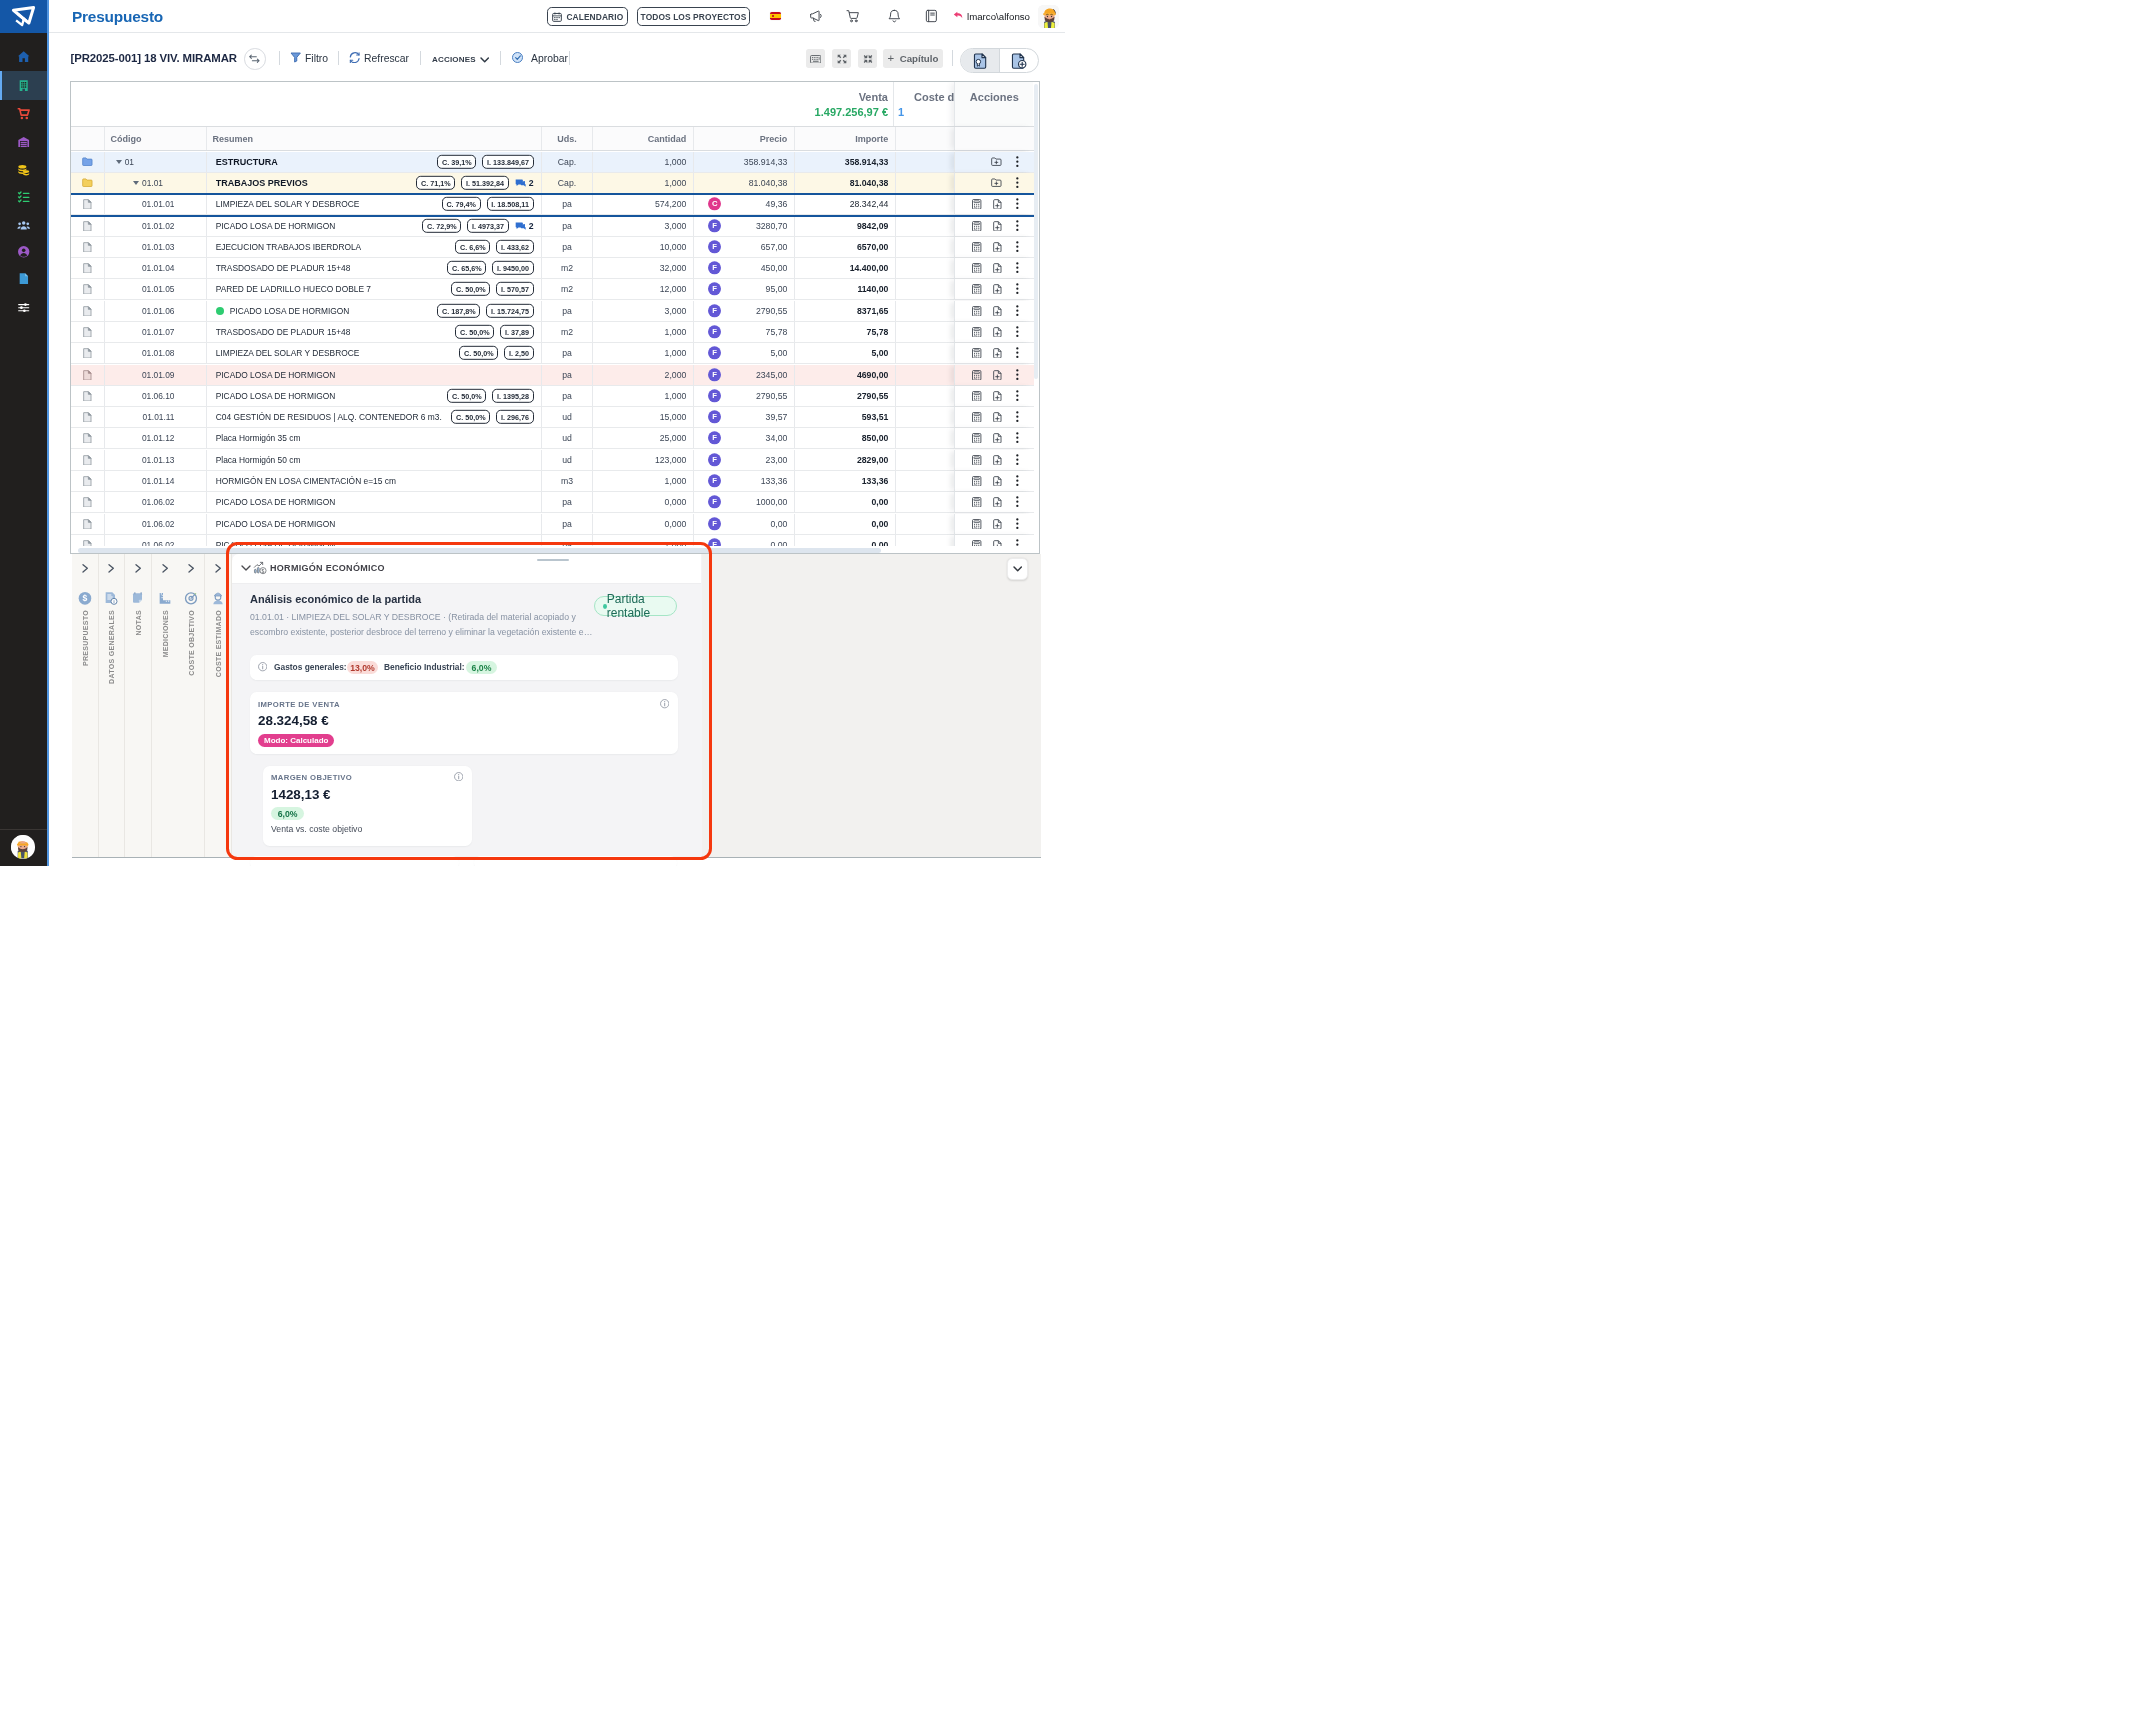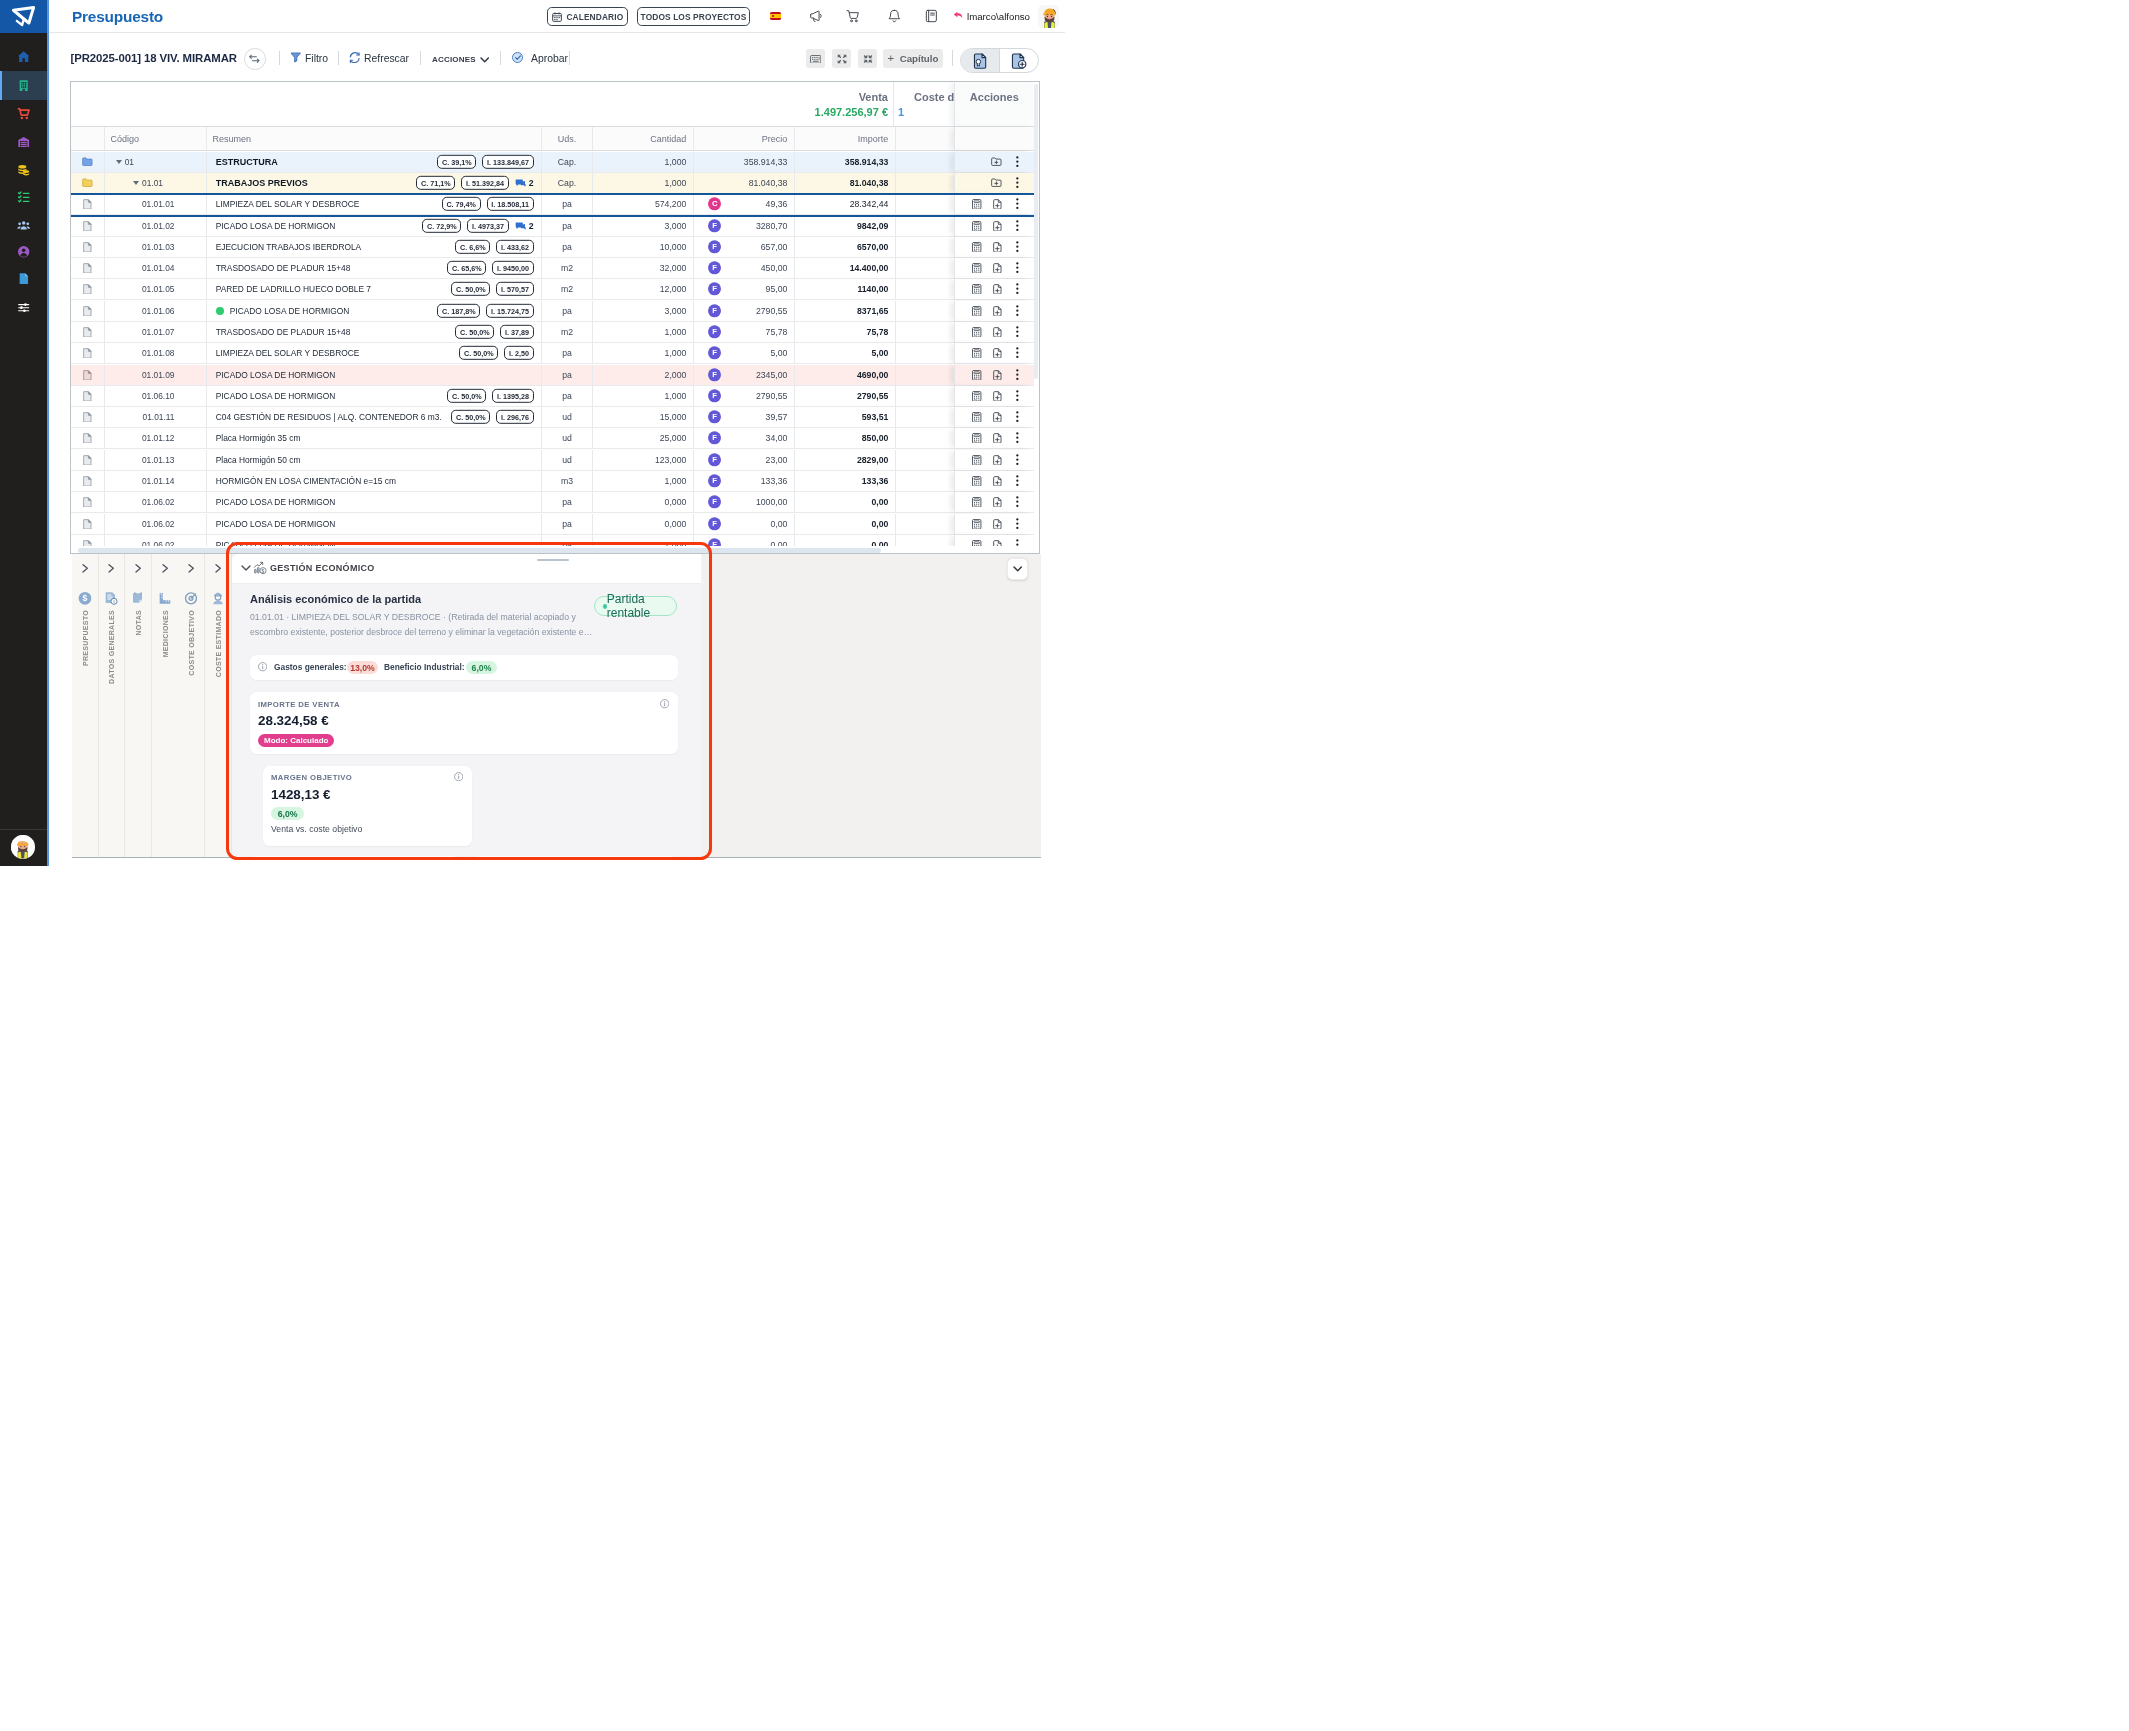--- a/index.html
+++ b/index.html
@@ -372,21 +372,21 @@
 <div class="abs" style="left:0;top:0;width:963px;height:44px;background:#fff;">
 <div class="abs" style="right:146px;top:8.7px;font-size:11px;font-weight:bold;color:#6b7280;">Venta</div>
 <div class="abs" style="right:146px;top:23.5px;font-size:11px;font-weight:bold;color:#27a863;">1.497.256,97 €</div>
 <div class="abs" style="left:843px;top:8.7px;font-size:11px;font-weight:bold;color:#6b7280;white-space:nowrap;">Coste dir</div>
 <div class="abs" style="left:827px;top:23.5px;font-size:11px;font-weight:bold;color:#4596e8;">1</div>
 <div class="abs" style="left:822px;top:0;width:0.7px;height:44px;background:#e4e7ea;"></div>
 <div class="abs" style="right:0.7px;top:0;width:79px;height:100%;background:#fafbfb;border-left:0.7px solid #e4e7ea;box-shadow:-4.7px 0 5.4px -1.3px rgba(90,100,110,0.10);">
         <div class="abs" style="left:0;right:0;top:8.7px;text-align:center;font-size:11px;font-weight:bold;color:#6b7280;">Acciones</div>
       </div>
 </div>
-<div class="trow rowline" style="position:absolute;left:0;top:44px;height:25px;border-top:0.7px solid #dadde0;border-bottom:0.7px solid #dadde0;background:#fbfbfc;color:#6b7280;font-weight:normal;font-size:9px;text-align:right;">
+<div class="trow rowline" style="position:absolute;left:0;top:44px;height:25px;border-top:0.7px solid #dadde0;border-bottom:0.7px solid #dadde0;background:#fbfbfc;color:#6b7280;font-weight:bold;font-size:9px;text-align:right;">
 <div class="cell c-icon"></div>
 <div class="cell c-cod">
         <span class="abs" style="left:5.4px;top:7.4px;">Código</span>
       </div>
 <div class="cell c-res">
         <span class="abs" style="left:5.4px;top:7.4px;">Resumen</span>
       </div>
 <div class="cell c-uds">Uds.</div>
 <div class="cell c-cant">
         <span class="abs" style="right:6.7px;top:7.4px;">Cantidad</span>
@@ -1732,21 +1732,21 @@
             <g fill="none" stroke="#5f6368" stroke-width="1.3" stroke-linecap="round" stroke-linejoin="round">
               <path d="M2 9.5 L6 5.5 L9 7.5 L14.5 2"></path>
               <path d="M11 2 h3.5 v3.5"></path>
             </g>
             <rect x="2.2" y="12.5" width="2.6" height="5.5" rx="1.2" fill="#a8c6e8" stroke="#5f6368" stroke-width="1"></rect>
             <rect x="6.6" y="9.8" width="2.6" height="8.2" rx="1.2" fill="#a8c6e8" stroke="#5f6368" stroke-width="1"></rect>
             <circle cx="15" cy="14.5" r="4.6" fill="#fff" stroke="#5f6368" stroke-width="1.1"></circle>
             <text x="15" y="17.3" text-anchor="middle" font-size="7.5" fill="#5f6368" font-family="Liberation Sans">$</text>
           </svg>
         </div>
-<div id="phtitle">GESTIÓN ECONÓMICO</div>
+<div id="phtitle">HORMIGÓN ECONÓMICO</div>
 </div>
 <div class="abs" style="left:18px;top:39px;font-size:11px;font-weight:bold;color:#273142;">Análisis económico de la partida</div>
 <div class="abs" style="left:18px;top:56px;width:375px;font-size:8.7px;line-height:15.4px;color:#8792a3;white-space:nowrap;">01.01.01 · LIMPIEZA DEL SOLAR Y DESBROCE · (Retirada del material acopiado y<br>escombro existente, posterior desbroce del terreno y eliminar la vegetación existente e…</div>
 <div class="abs" style="left:362px;top:42px;width:83px;height:20px;border:1px solid #a5e5c6;background:#e9faf1;border-radius:670px;display:flex;align-items:center;">
         <span style="width:5px;height:5px;border-radius:50%;background:#3fc89f;margin-left:7.7px;"></span>
         <span style="margin-left:0;font-size:12px;color:#1d6a58;">Partida rentable</span>
       </div>
 <div class="card" style="left:18px;top:101px;width:428px;height:24.6px;">
 <div class="abs" style="left:8px;top:7.4px;">
           <svg width="9.4" height="9.4" viewBox="0 0 14 14">

